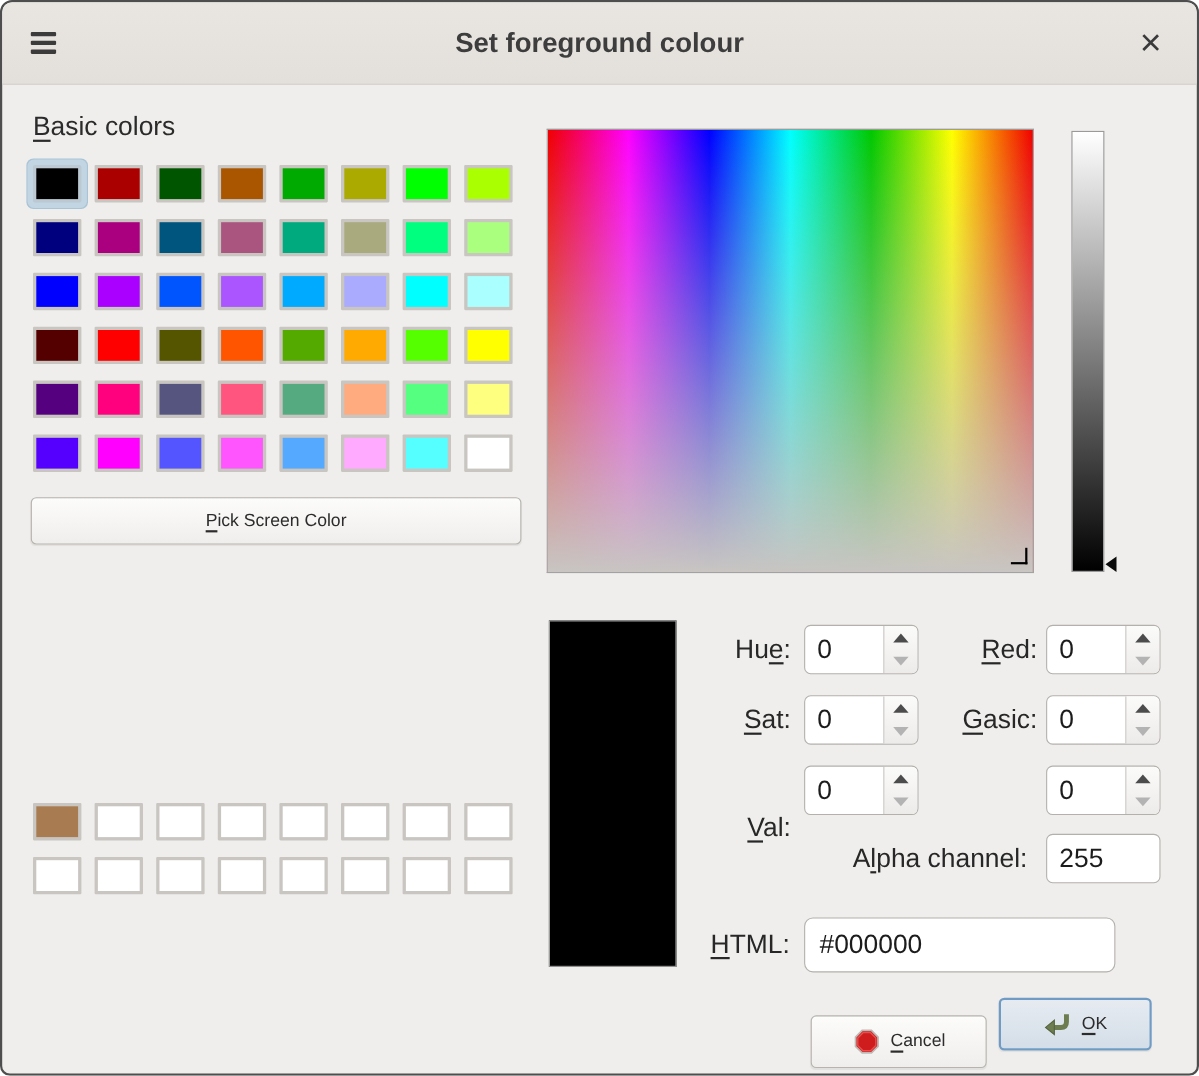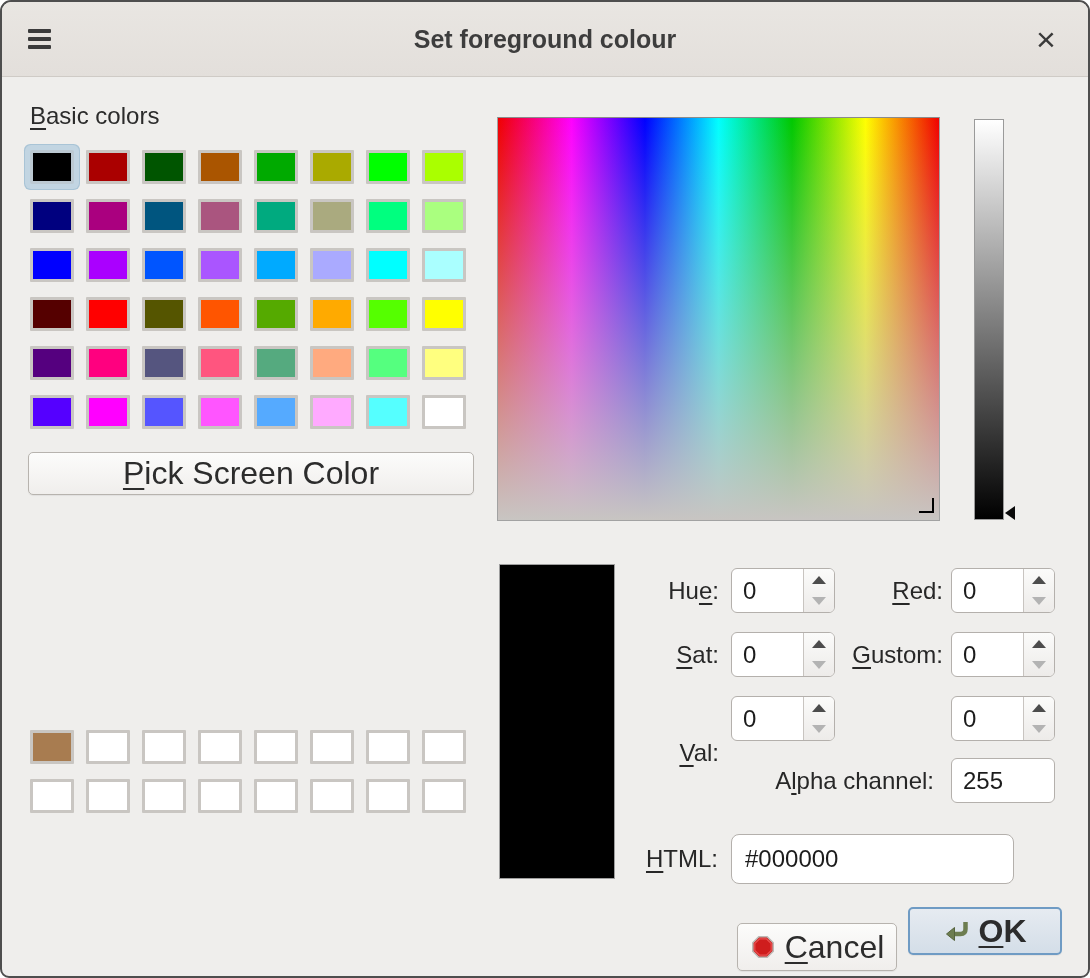--- a/index.html
+++ b/index.html
@@ -20,29 +20,29 @@
   .mn{text-decoration:underline;text-underline-offset:4px;text-decoration-thickness:2px;}
   
   .swatch-grid{position:absolute;display:grid;grid-template-columns:repeat(8,44px);
     column-gap:12px;row-gap:15px;}
   .swatch{width:44px;height:34px;box-sizing:border-box;background:#c9c6c2;padding:3px;
     border-radius:1px;cursor:pointer;}
   .swatch-fill{width:100%;height:100%;}
   .swatch.selected{box-shadow:0 0 0 5px #c2d5e2,0 0 0 6px #a9c4d6;border-radius:2px;background:#bcc9d2;}
   
   .push-btn{position:absolute;box-sizing:border-box;border:1px solid #b7b3ae;border-radius:5px;
-    background:linear-gradient(#fcfcfb,#f0eeec);font-size:32px;color:#2c2c2c;
+    background:linear-gradient(#fcfcfb,#f0eeec);font-size:16px;color:#2c2c2c;
     display:flex;align-items:center;justify-content:center;cursor:pointer;
     box-shadow:0 1px 1px rgba(0,0,0,0.06);text-align:center;}
   .btn-pick{left:26px;top:450px;width:446px;height:43px;}
   .btn-add{left:26px;top:834px;width:446px;height:43px;}
   .btn-cancel{left:735px;top:905px;width:160px;height:48px;gap:9px;margin-top:16px;}
-  .btn-ok{left:906px;top:905px;width:154px;height:48px;gap:9px;
+  .btn-ok{left:906px;top:905px;width:139px;height:48px;gap:9px;
     border:2px solid #6f9bc4;background:linear-gradient(#e6ebf1,#d4deе8);
-    background:linear-gradient(#e6ebf1,#d4dee8);font-weight:bold;}
+    background:linear-gradient(#e6ebf1,#d4dee8);}
   .btn-icon{width:26px;height:26px;flex:0 0 auto;}
   
   .hs-field{position:absolute;left:495px;top:115px;width:443px;height:404px;box-sizing:border-box;
     border:1px solid #a2a2a2;border-top-color:#8b8b8b;cursor:crosshair;}
   .hs-cross-v{position:absolute;right:5px;bottom:7px;width:2px;height:15px;background:#000;}
   .hs-cross-h{position:absolute;right:5px;bottom:7px;width:15px;height:2px;background:#000;}
   .val-strip{position:absolute;left:972px;top:117px;width:30px;height:401px;box-sizing:border-box;
     border:1px solid #9a9a9a;cursor:pointer;}
   .val-arrow{position:absolute;left:1003px;top:504px;width:0;height:0;
     border-top:7px solid transparent;border-bottom:7px solid transparent;border-right:10px solid #0a0a0a;}
@@ -355,21 +355,21 @@
     <div class="spin-btns">
       <div class="spin-half">
           <span class="tri-up"></span>
         </div>
       <div class="spin-half">
           <span class="tri-down tri-dim"></span>
         </div>
     </div>
   </div>
 
-  <div class="field-label pos-rgb lb-green"><span></span><span class="mn">G</span><span>ustom:</span></div>
+  <div class="field-label pos-rgb lb-green"><span></span><span class="mn">G</span><span>asic:</span></div>
   <div class="spinbox sp-green">
     <div class="spin-value">0</div>
     <div class="spin-btns">
       <div class="spin-half">
           <span class="tri-up"></span>
         </div>
       <div class="spin-half">
           <span class="tri-down tri-dim"></span>
         </div>
     </div>

